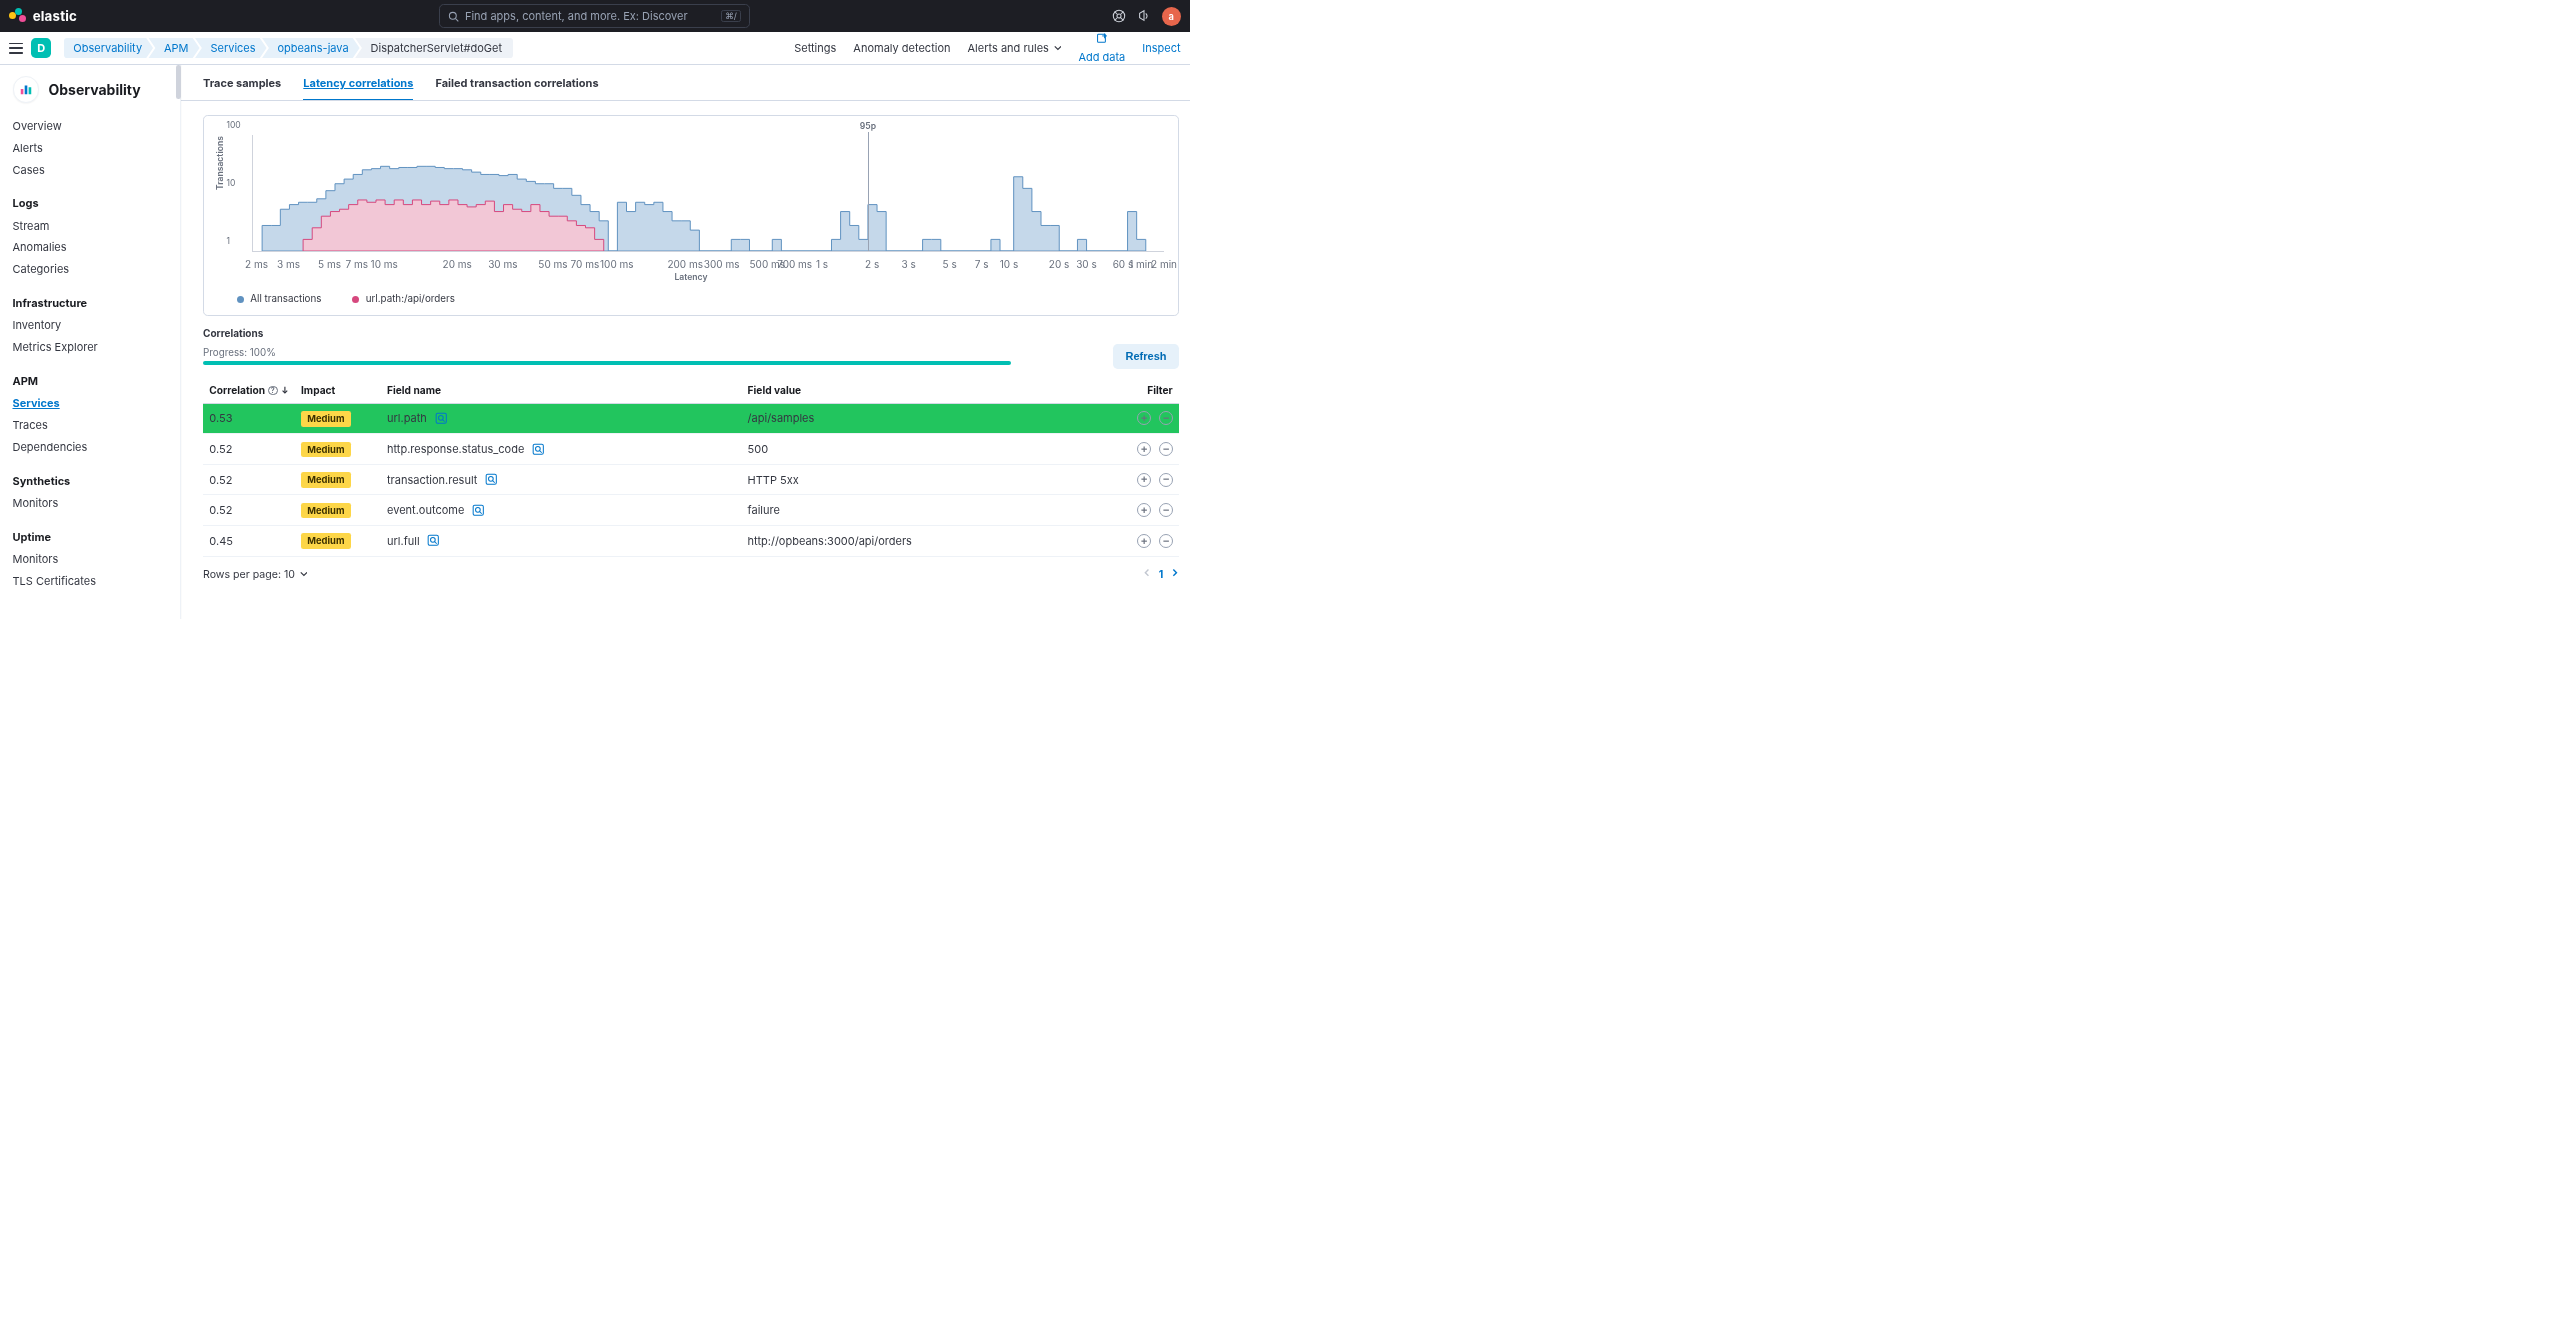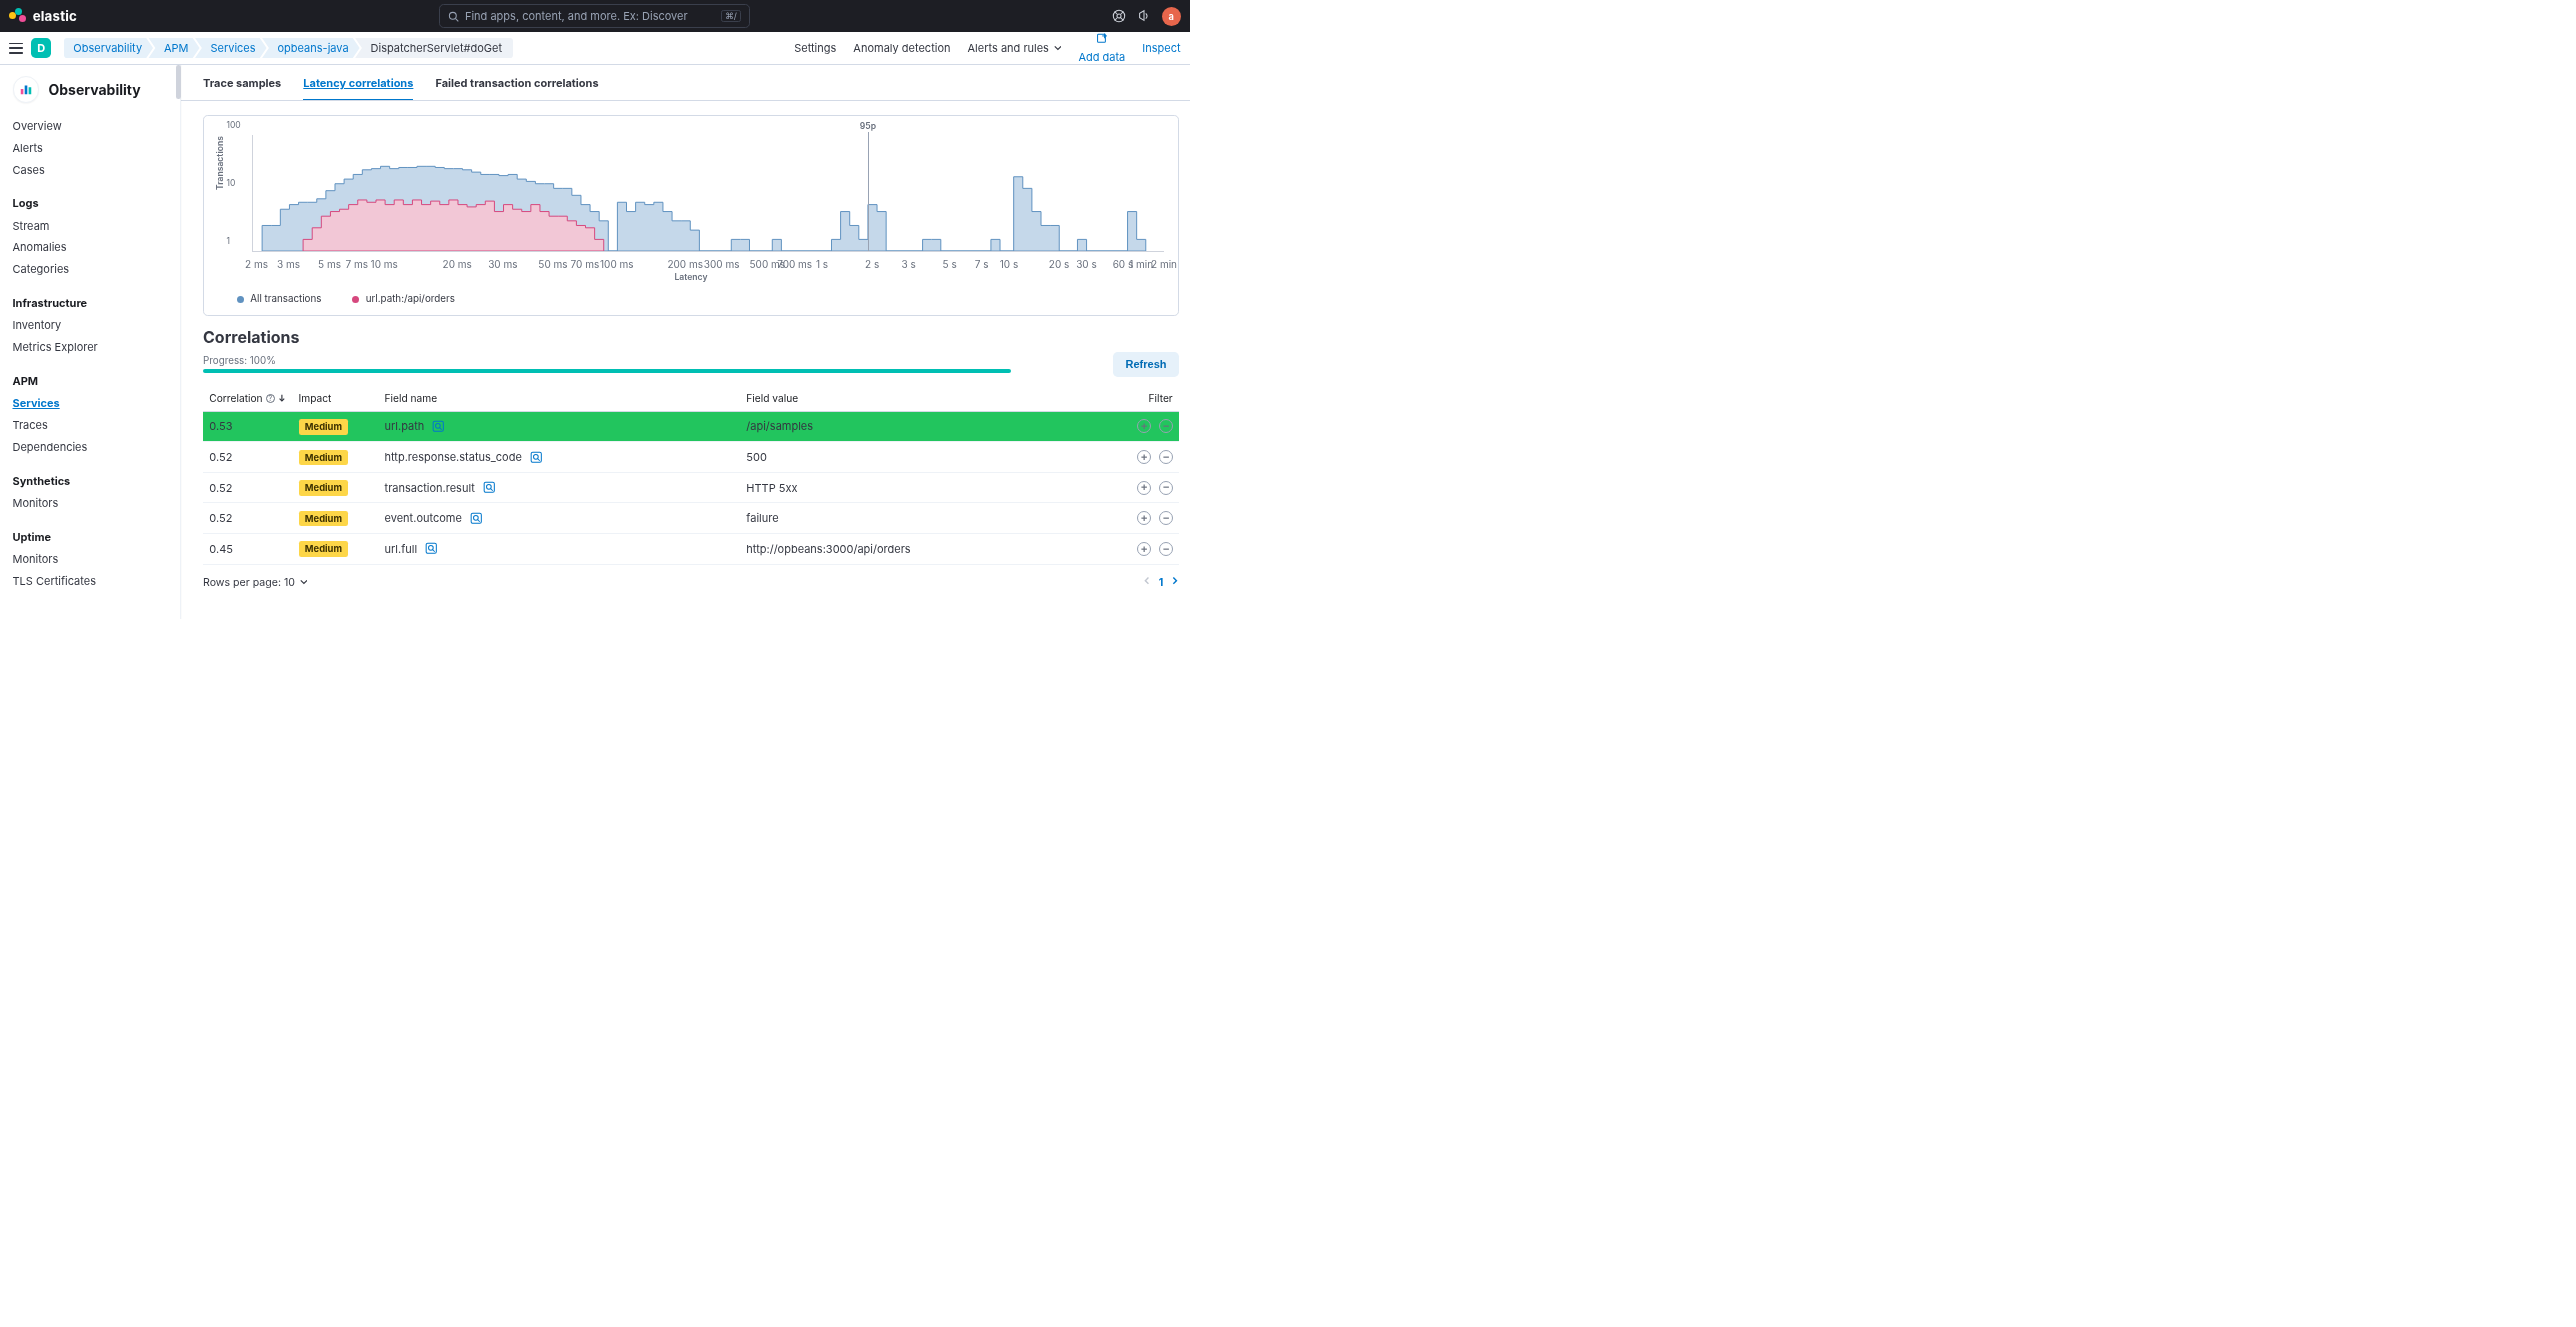--- a/index.html
+++ b/index.html
@@ -133,35 +133,35 @@
   .p95-label { position:absolute; top:-14px; transform:translateX(-50%); font-size:8.6px; color:var(--text-sub); font-weight:600;}
   .bars { position:absolute; left:0; right:0; bottom:0; top:0; }
   .bars svg { width:100%; height:100%; display:block; }
   .x-ticks { display:flex; margin-left:34px; font-size:10px; color:var(--text-sub); margin-top:6px; position:relative; height:11px;}
   .x-tick { position:absolute; transform:translateX(-50%); white-space:nowrap;}
   .x-axis-label { text-align:center; font-size:8.6px; color:var(--text-sub); font-weight:600; margin-top:3.1px;}
   .legend { display:flex; gap:31px; margin:11px 0 6.3px 19px; font-size:9.8px; color:var(--text);}
   .legend .dot{width:7px;height:7px;border-radius:50%;display:inline-block;margin-right:6.3px;vertical-align:middle;}
 
   
-  .section-h { margin:11px 11px 4.7px 22px; font-size:16px; font-weight:700;}
+  .section-h { margin:11px 11px 4.7px 22px; font-size:10px; font-weight:700;}
   .progress-row { margin:0 11px 0 22px; display:flex; align-items:center; gap:7.8px; }
   .progress-block { flex:1; }
   .progress-label { font-size:9.8px; color:var(--text-sub); margin-bottom:3.1px;}
   .progress-bar { height:3.9px; background:var(--accent-teal); border-radius:2.3px; width:calc(100% - 94px); }
   .refresh-btn {
     background:#e6f1fa; color:var(--primary); border:none; border-radius:4.7px;
     padding:6.3px 12.5px; font-size:11px; font-weight:600; cursor:pointer;
   }
 
   table.corr {
     width:calc(100% - 33px); margin:9.4px 11px 0 22px; border-collapse:collapse; font-size:11px;
   }
   table.corr th {
-    text-align:left; font-weight:400; font-size:10.2px; color:var(--ink);
+    text-align:left; font-weight:700; font-size:10.2px; color:var(--ink);
     padding:6.3px 6.3px; border-bottom:0.8px solid var(--border);
   }
   table.corr td {
     padding:7.8px 6.3px; border-bottom:0.8px solid var(--border-light); vertical-align:middle;
   }
   table.corr tbody tr:first-child td { background:#22c55e; }
   .impact-badge {
     background:#fdd648; color:#3d3100; font-size:9.4px; font-weight:700;
     padding:2.3px 6.3px; border-radius:2.3px;
   }

